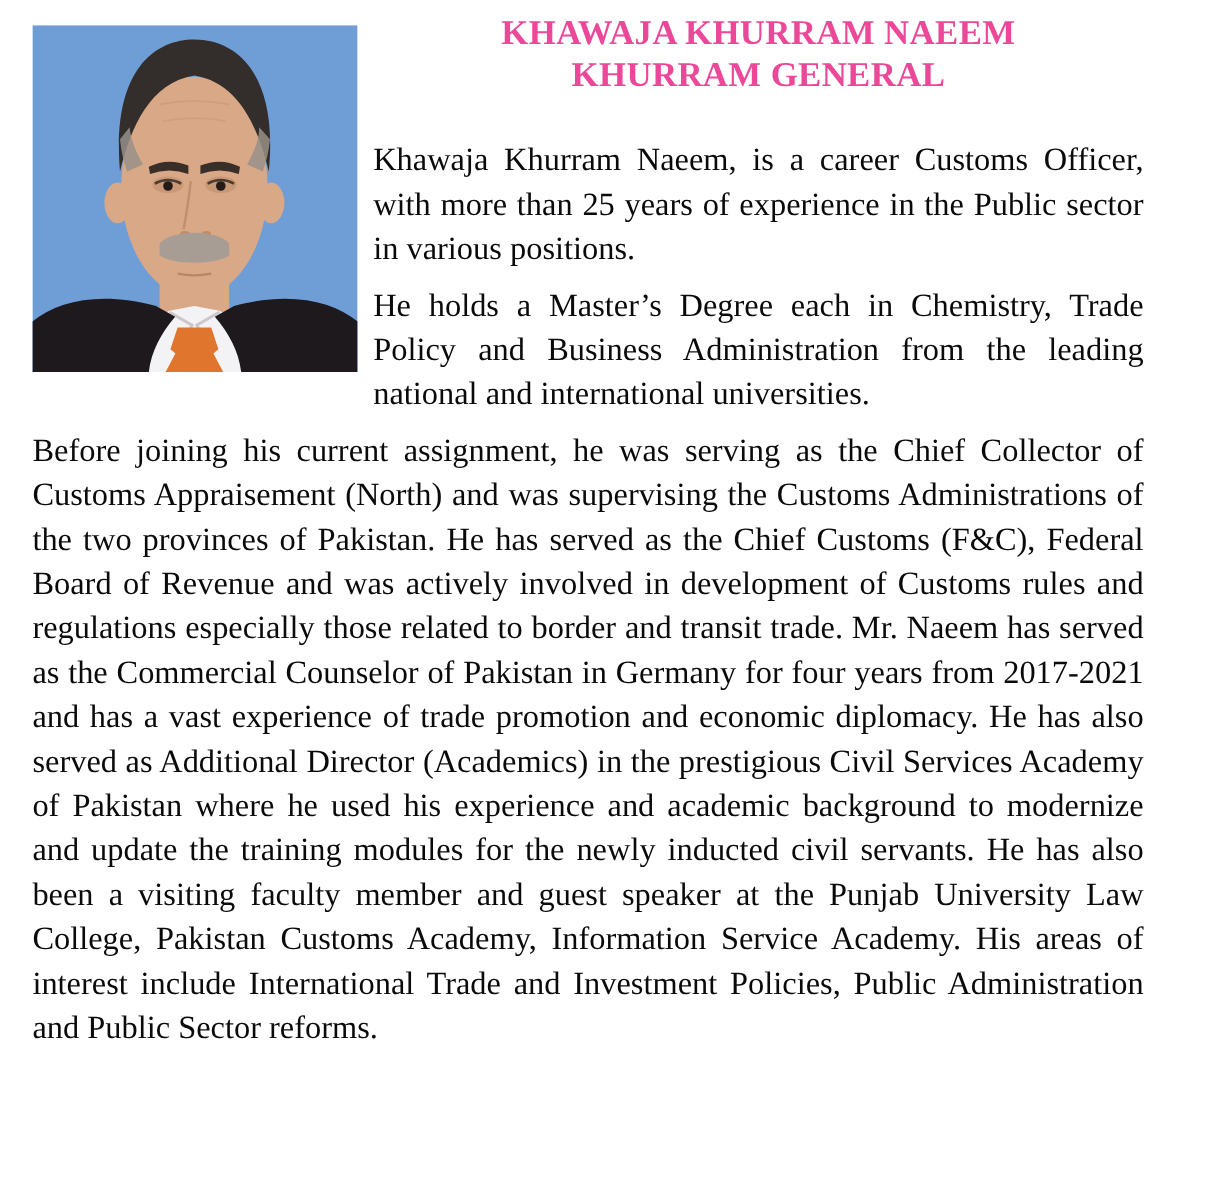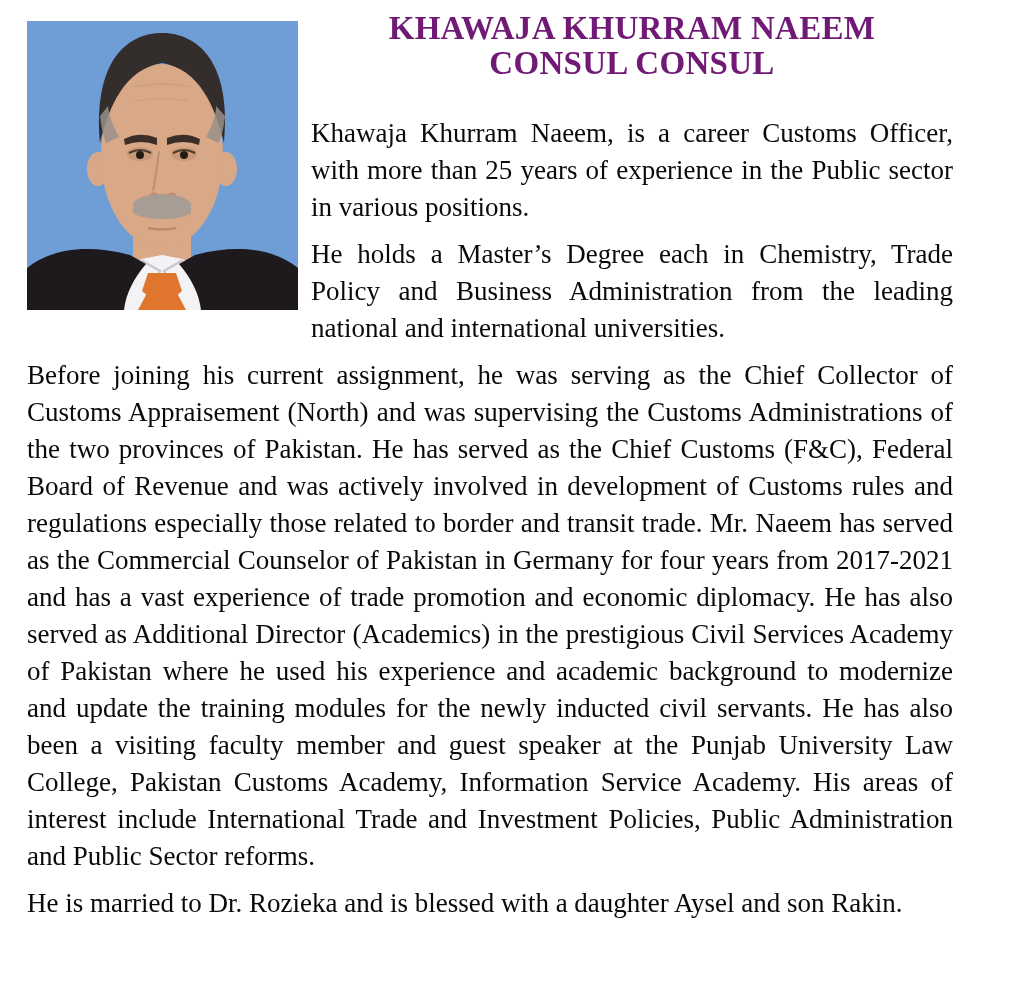--- a/index.html
+++ b/index.html
@@ -12,24 +12,24 @@
   .doc { padding: 0 71px 0 27px; }
 
   .photo {
     float: left; width: 271px; height: 289px;
     margin: 10px 13px 5px 0;
   }
   .photo svg { display: block; width: 100%; height: 100%; }
 
   h1.title {
     margin: 11px 0 34px 0;
-    font-size: 33px; line-height: 35px;
+    font-size: 29px; line-height: 35px;
     font-weight: bold; text-align: center;
     letter-spacing: 0.3px;
-    color: #701a75;
+    color: #ec4899;
   }
   h1.title .tl { display: block; }
 
   p.para {
     margin: 0 0 10px 0;
     font-size: 27px; line-height: 37px;
     text-align: justify;
   }
   p.para:last-child { margin-bottom: 0; }
 </style>
@@ -82,21 +82,20 @@
       <polygon points="120,272 150,272 159,289 111,289" fill="#e0762d"></polygon>
       <polygon points="121,252 149,252 155,270 135,287 115,270" stroke-width="1" fill="#e0762d"></polygon>
 
       <path d="M0,289 L0,247 C22,229 58,222 103,234 L119,243 C107,257 99,272 97,289 Z" fill="#1d191c"></path>
       <path d="M271,289 L271,247 C249,229 213,222 168,234 L152,243 C164,257 172,272 174,289 Z" fill="#1d191c"></path>
     </svg>
   </div>
 
   <h1 class="title">
     <span class="tl">KHAWAJA KHURRAM NAEEM</span>
-    <span class="tl">CONSUL CONSUL</span>
+    <span class="tl">KHURRAM GENERAL</span>
   </h1>
 
   <p class="para">Khawaja Khurram Naeem, is a career Customs Officer, with more than 25 years of experience in the Public sector in various positions.</p>
   <p class="para">He holds a Master’s Degree each in Chemistry, Trade Policy and Business Administration from the leading national and international universities.</p>
   <p class="para">Before joining his current assignment, he was serving as the Chief Collector of Customs Appraisement (North) and was supervising the Customs Administrations of the two provinces of Pakistan. He has served as the Chief Customs (F&amp;C), Federal Board of Revenue and was actively involved in development of Customs rules and regulations especially those related to border and transit trade. Mr. Naeem has served as the Commercial Counselor of Pakistan in Germany for four years from 2017-2021 and has a vast experience of trade promotion and economic diplomacy. He has also served as Additional Director (Academics) in the prestigious Civil Services Academy of Pakistan where he used his experience and academic background to modernize and update the training modules for the newly inducted civil servants. He has also been a visiting faculty member and guest speaker at the Punjab University Law College, Pakistan Customs Academy, Information Service Academy. His areas of interest include International Trade and Investment Policies, Public Administration and Public Sector reforms.</p>
-  <p class="para">He is married to Dr. Rozieka and is blessed with a daughter Aysel and son Rakin.</p>
 
 </div>
 
 </body></html>

